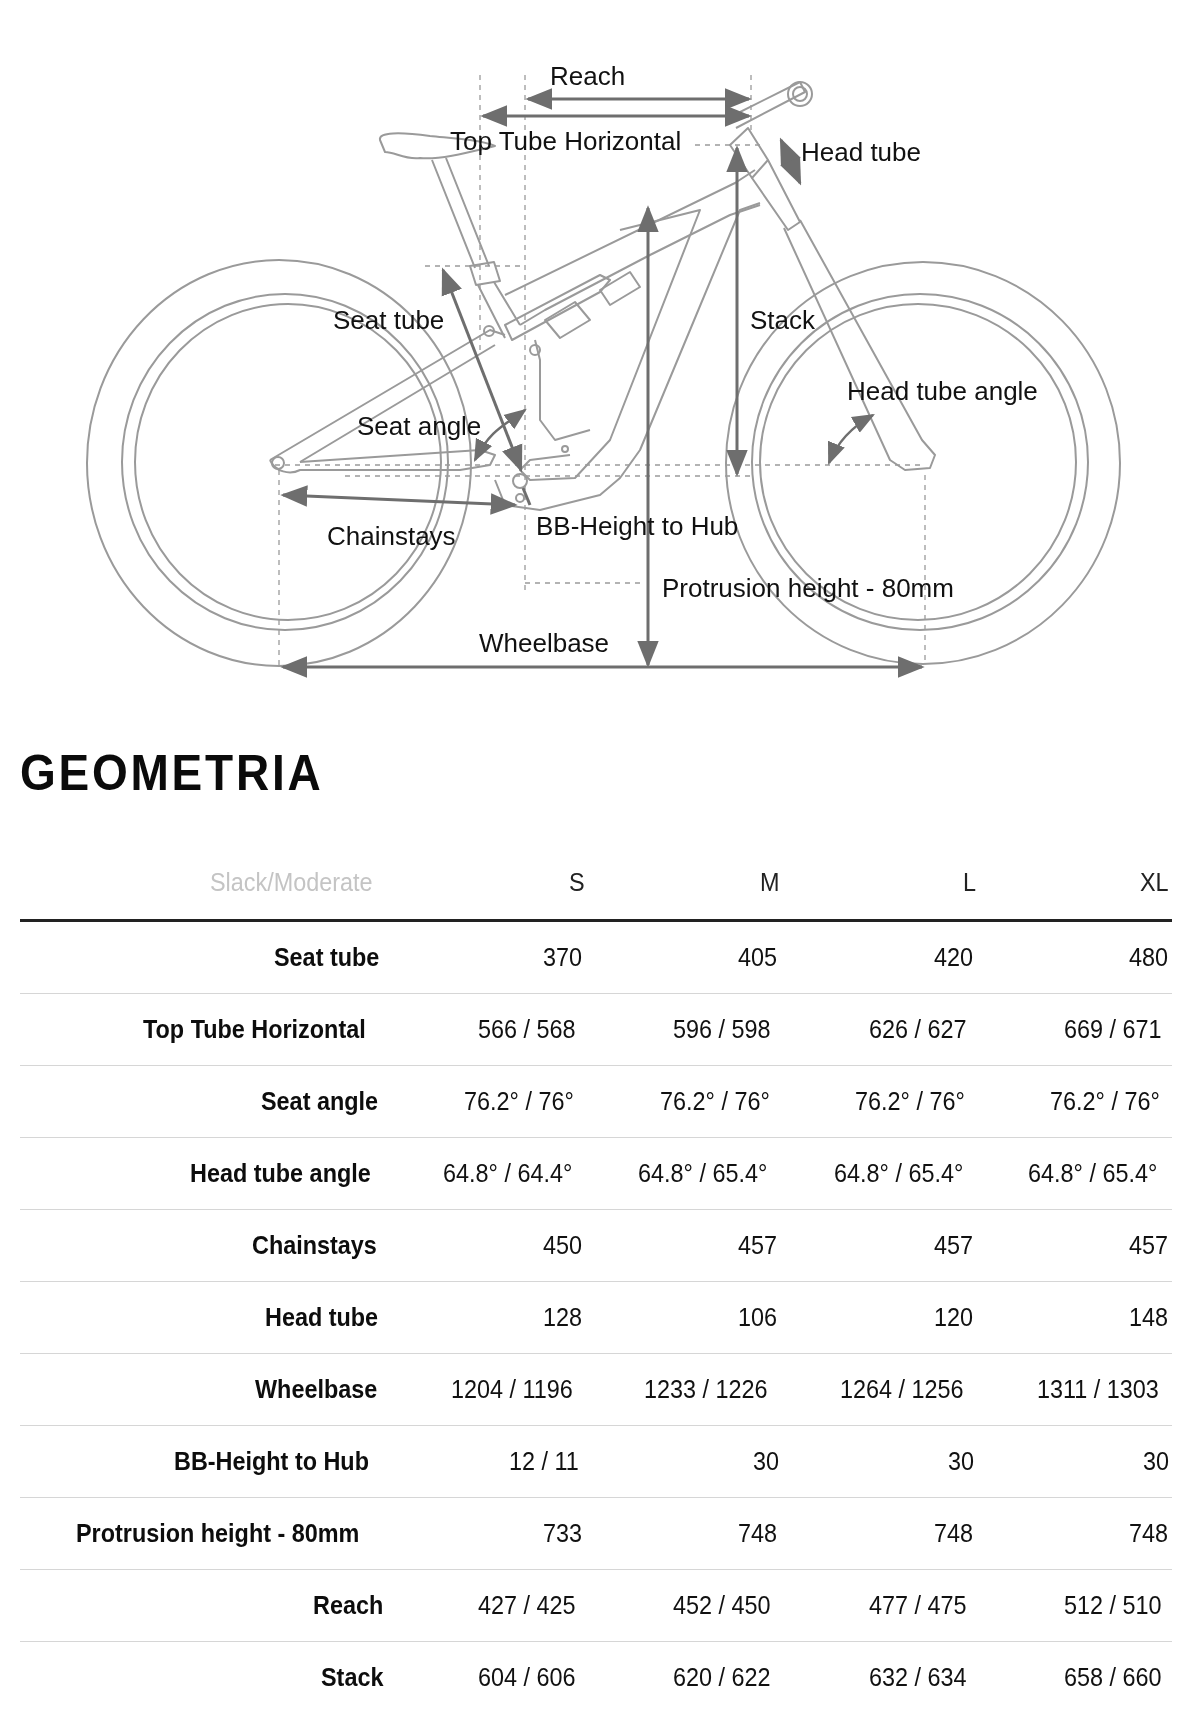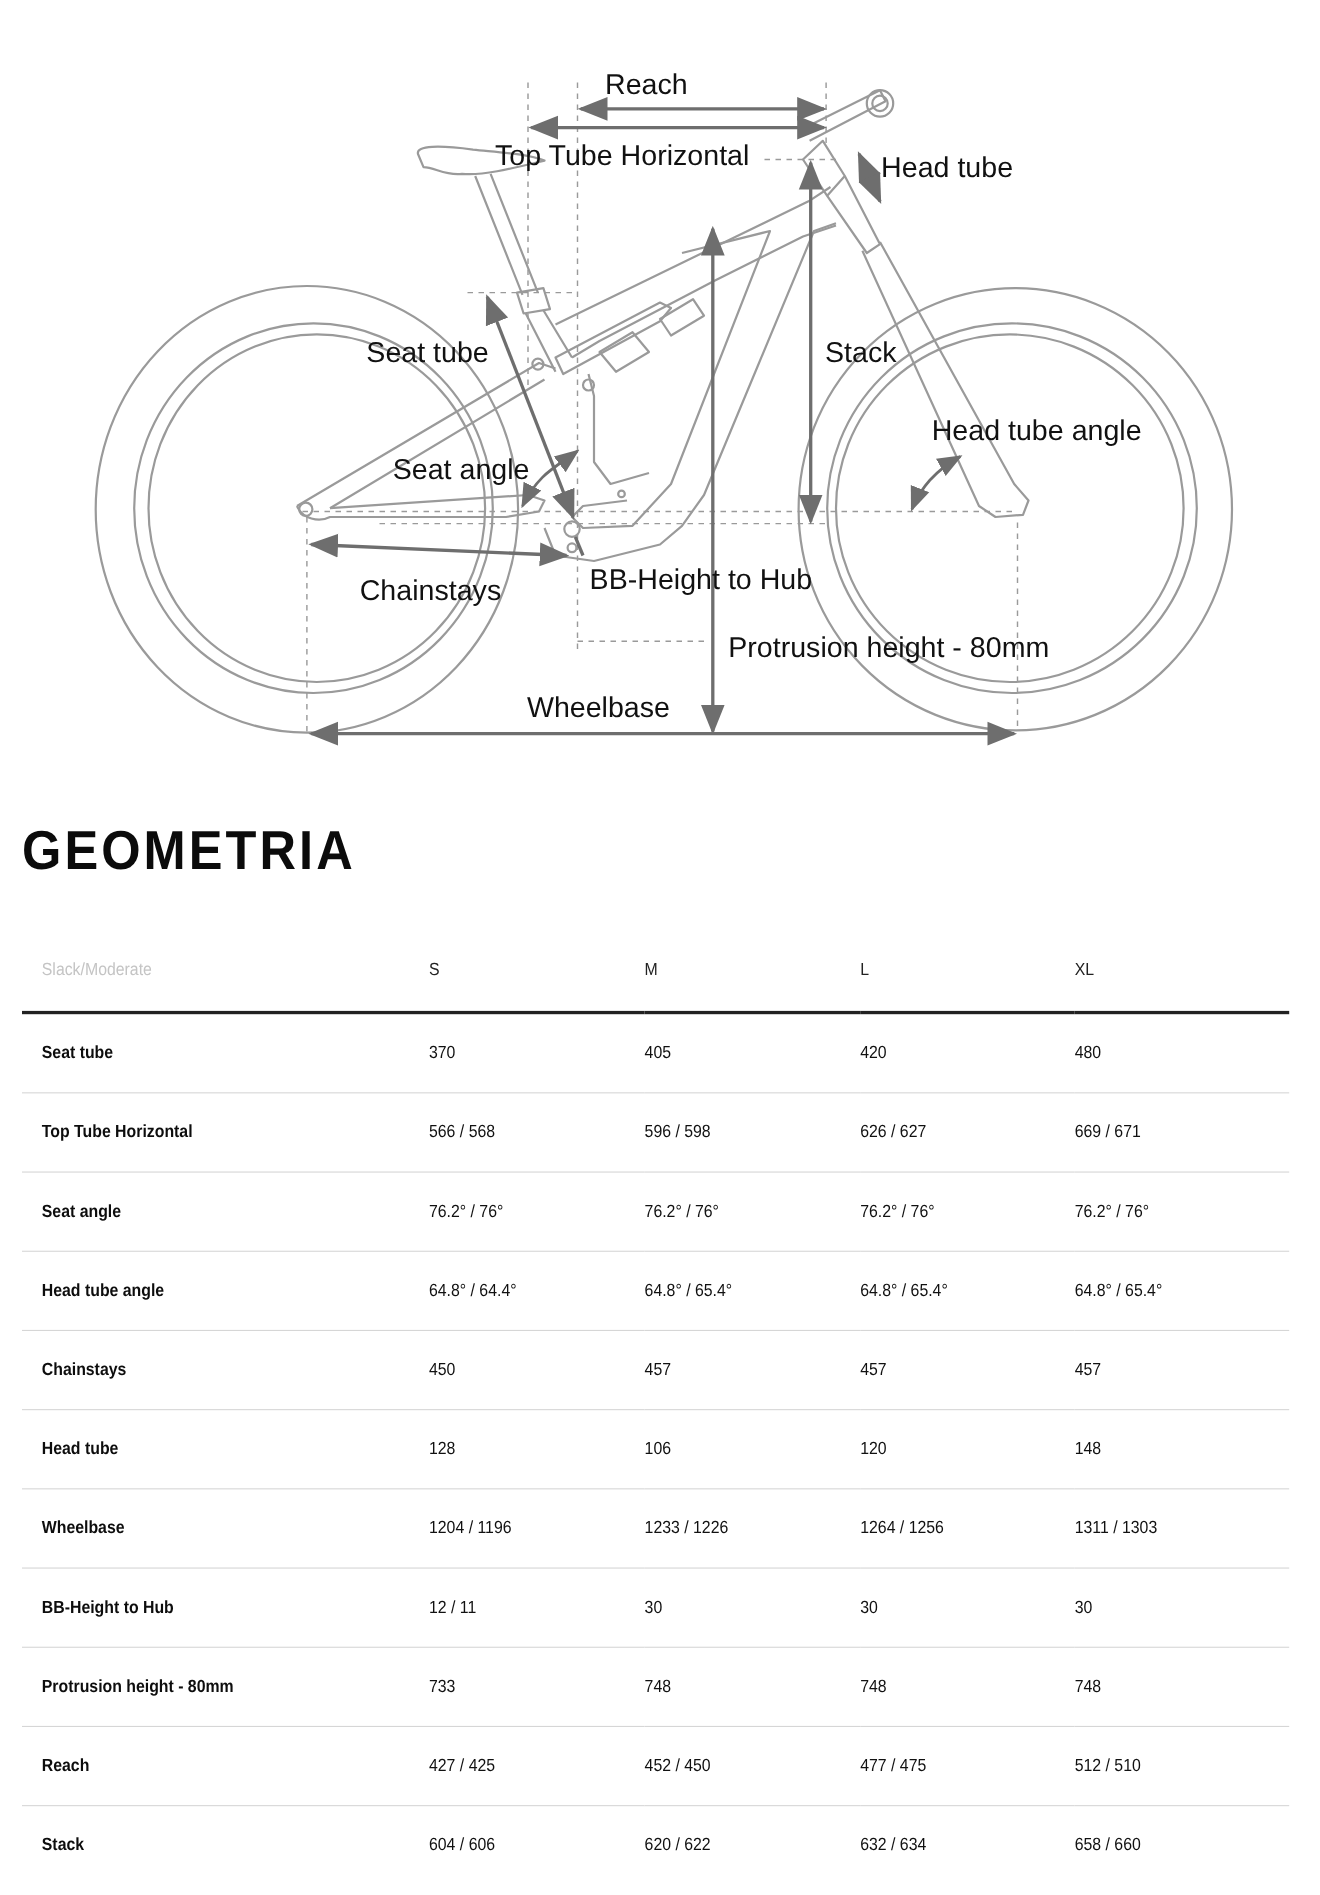--- a/index.html
+++ b/index.html
@@ -5,22 +5,22 @@
   html, body { margin:0; padding:0; background:#ffffff; }
   body { width:1200px; height:1723px; position:relative; overflow:hidden;
          font-family:"Liberation Sans", sans-serif; color:#111; }
   #diagram { position:absolute; left:0; top:0; width:1200px; height:700px; }
   #diagram text { font-family:"Liberation Sans", sans-serif; font-size:26px; fill:#111;
                   transform-origin:center; }
   .title { position:absolute; left:20px; top:744px; font-size:50px; font-weight:bold;
            letter-spacing:3px; color:#0b0b0b; transform:scaleX(0.92); transform-origin:left;
            margin:0; }
   .geo-table { position:absolute; left:20px; top:845px; width:1152px; border-collapse:collapse; }
-  .geo-table th, .geo-table td { text-align:left; padding:0; height:71px; vertical-align:middle;
-           font-size:16px; }
+  .geo-table th, .geo-table td { text-align:right; padding:0; height:71px; vertical-align:middle;
+           font-size:26px; }
   .geo-table th { font-weight:normal; color:#222; height:74px; }
   .geo-table th.corner { color:#c4c4c4; }
   .geo-table thead tr { border-bottom:3px solid #222; }
   .geo-table tbody tr { border-bottom:1.5px solid #d6d6d6; }
   .geo-table tbody tr:last-child { border-bottom:none; }
   .geo-table td.label { font-weight:bold; color:#0d0d0d; }
   .c0 { width:357px; padding-left:18px !important; }
   .c1 { width:199px; } .c2 { width:199px; } .c3 { width:199px; } .c4 { width:198px; }
   .cell-inner { display:inline-block; transform:scaleX(0.9); transform-origin:left; }
 </style>

